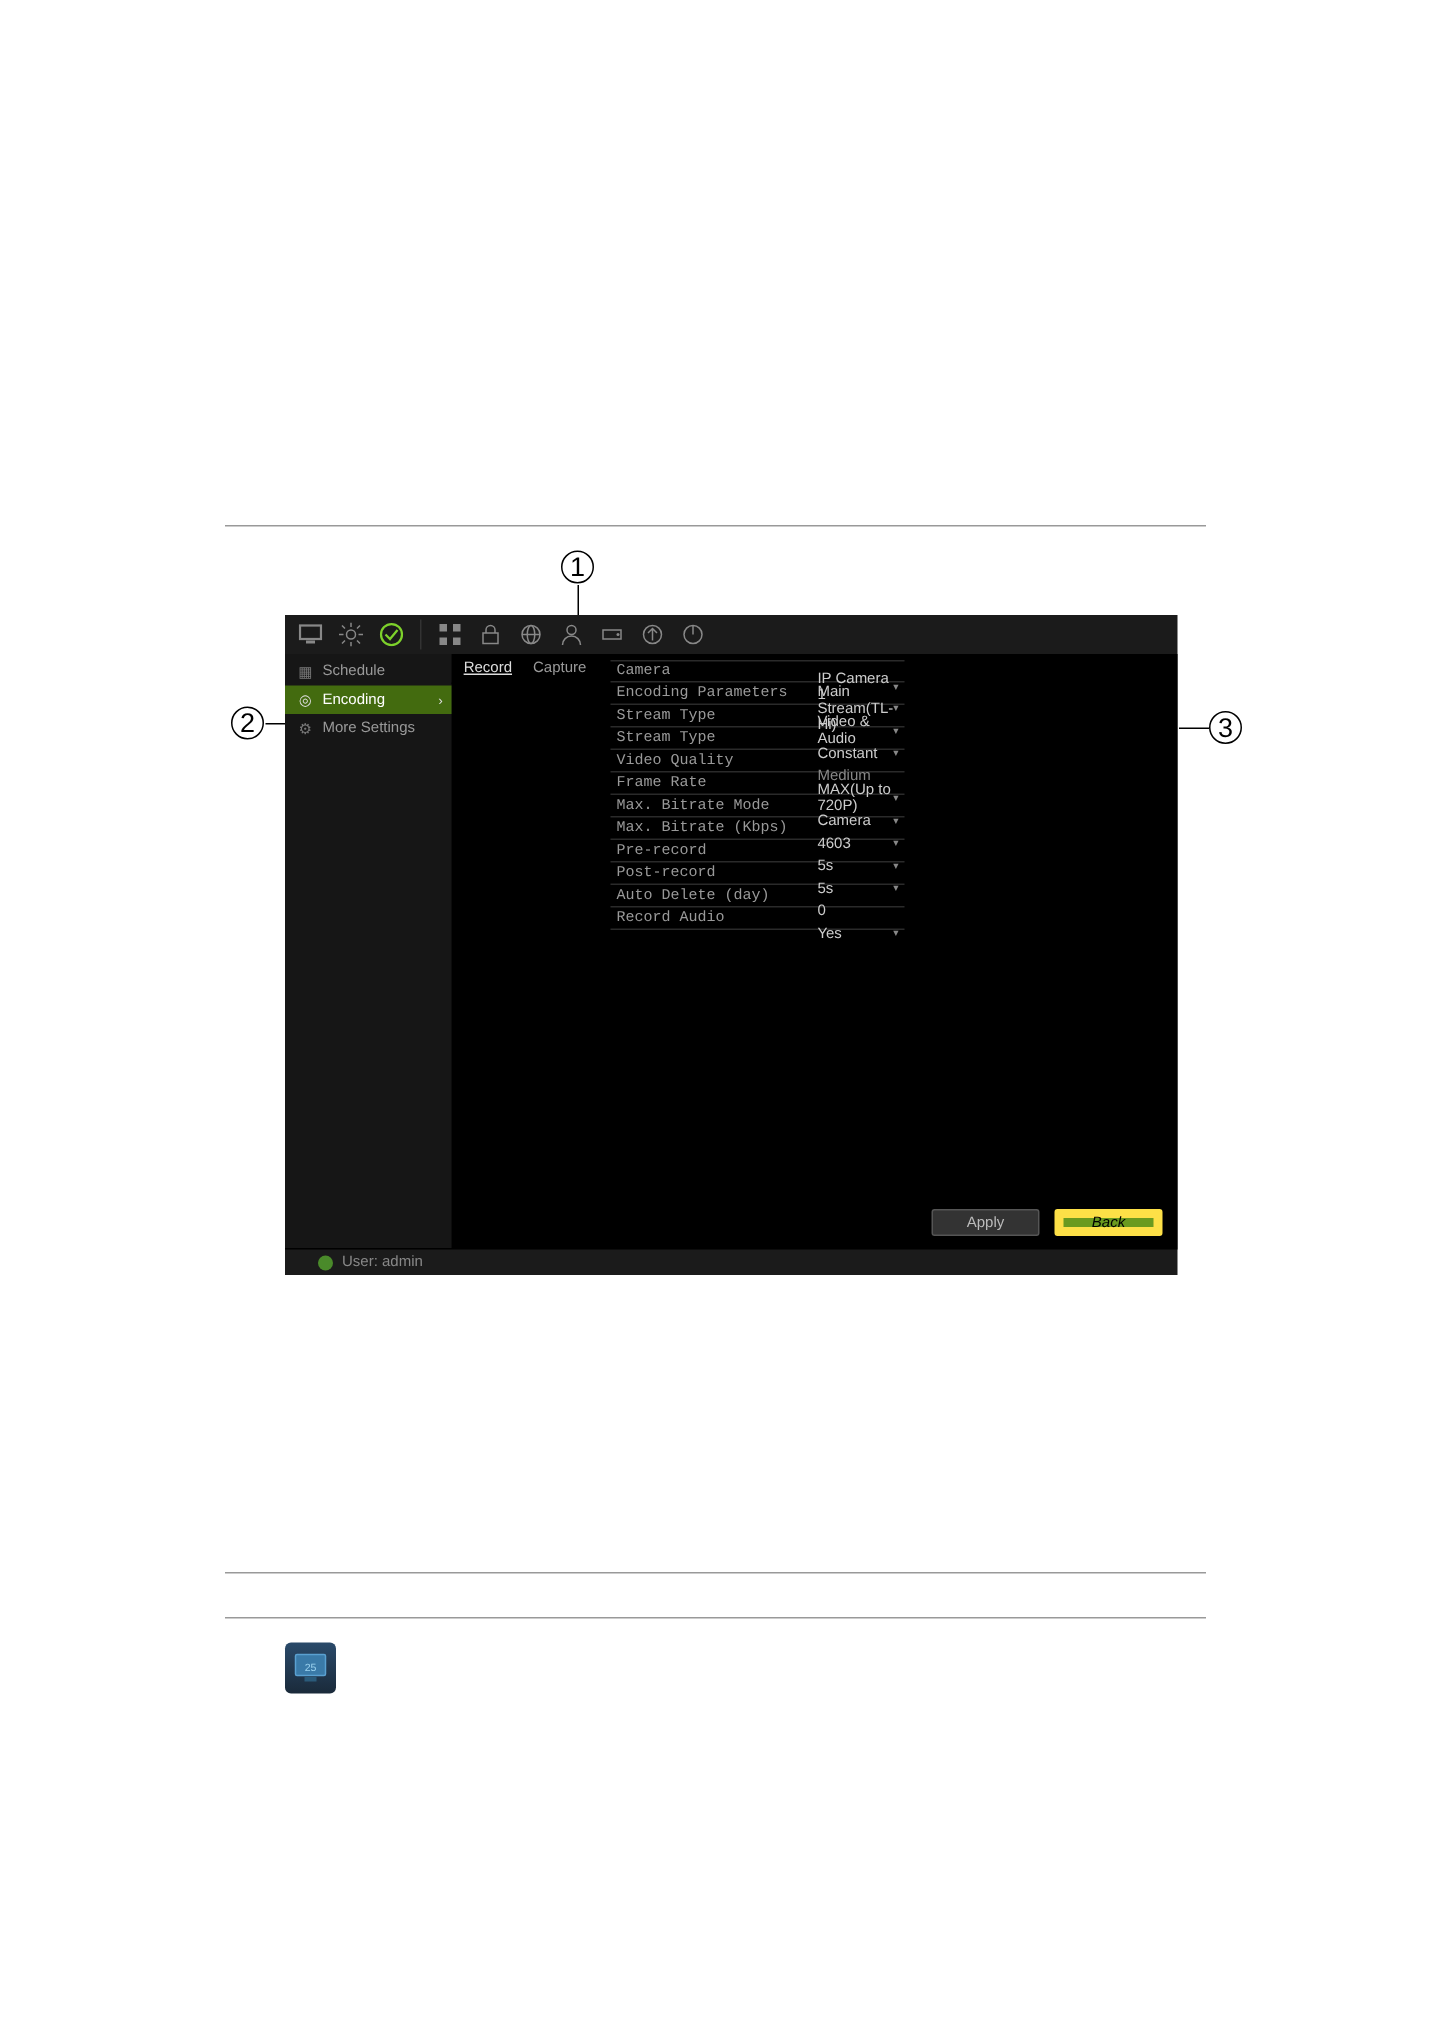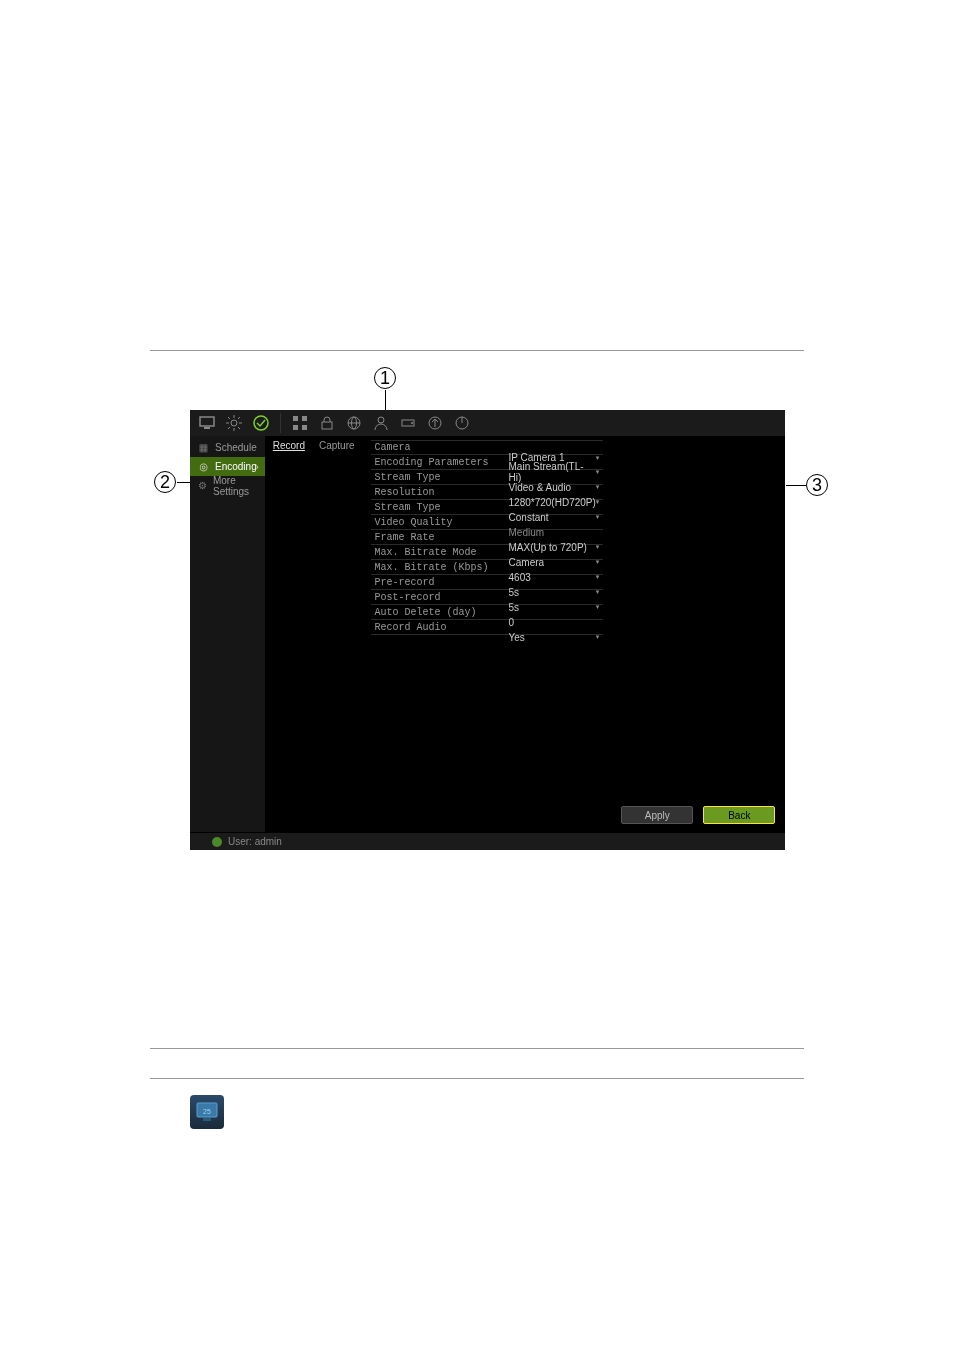--- a/index.html
+++ b/index.html
@@ -33,21 +33,21 @@
   .row { display: flex; align-items: center; height: 15px; border-bottom: 1px solid #2a2a2a; }
   .row:first-child { border-top: 1px solid #2a2a2a; }
   .row .label { width: 134px; color: #999; padding-left: 4px; font-family: Liberation Mono, monospace; }
   .row .value { flex: 1; color: #ccc; padding-left: 4px; display: flex; align-items: center; justify-content: space-between; padding-right: 4px; margin-top: 20px; }
   .row .value .caret { color: #888; font-size: 7px; }
   .row.readonly .value { color: #888; }
 
   .footer { margin-top: auto; height: 34px; display: flex; align-items: center; justify-content: flex-end; padding: 0 10px; gap: 10px; }
   .btn { width: 72px; height: 18px; display: flex; align-items: center; justify-content: center; font-size: 10px; border-radius: 2px; }
   .btn.secondary { background: #333; border: 1px solid #555; color: #bbb; text-align: right; }
-  .btn.primary { background: #6a9a1f; border: 1px solid #fde047; color: #000; }
+  .btn.primary { background: #6a9a1f; border: 6px solid #fde047; color: #000; font-style: italic; }
 
   .statusbar { height: 18px; border-top: 1px solid #000; display: flex; align-items: center; padding: 0 22px; color: #888; gap: 6px; }
   .statusbar .dot { width: 10px; height: 10px; border-radius: 50%; background: #4a8a2a; }
 
   .monitor-icon { position: absolute; left: 190px; top: 1095px; width: 34px; height: 34px; background: linear-gradient(#2a4a6a, #1a2a3a); border-radius: 4px; display: flex; align-items: center; justify-content: center; }
   .monitor-icon svg { width: 26px; height: 26px; }
 </style>
 </head>
 <body>
 
@@ -173,27 +173,20 @@
             <div class="label">Encoding Parameters</div>
             <div class="value">
                 <span>Main Stream(TL-Hi)</span>
                 <span class="caret">▾</span>
               </div>
           </div>
           <div class="row">
             <div class="label">Stream Type</div>
             <div class="value">
                 <span>Video &amp; Audio</span>
-                <span class="caret">▾</span>
-              </div>
-          </div>
-          <div class="row">
-            <div class="label">Resolution</div>
-            <div class="value">
-                <span>1280*720(HD720P)</span>
                 <span class="caret">▾</span>
               </div>
           </div>
           <div class="row">
             <div class="label">Stream Type</div>
             <div class="value">
                 <span>Constant</span>
                 <span class="caret">▾</span>
               </div>
           </div>

